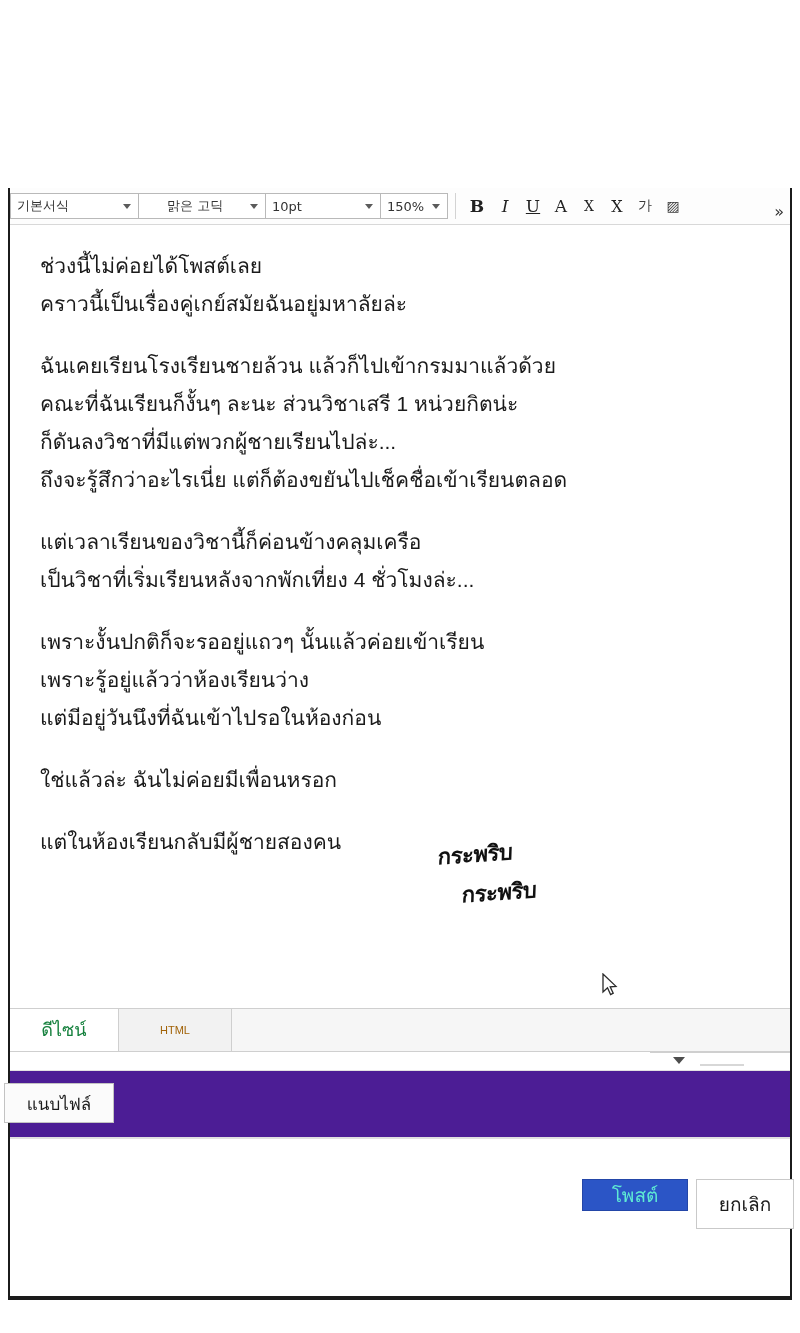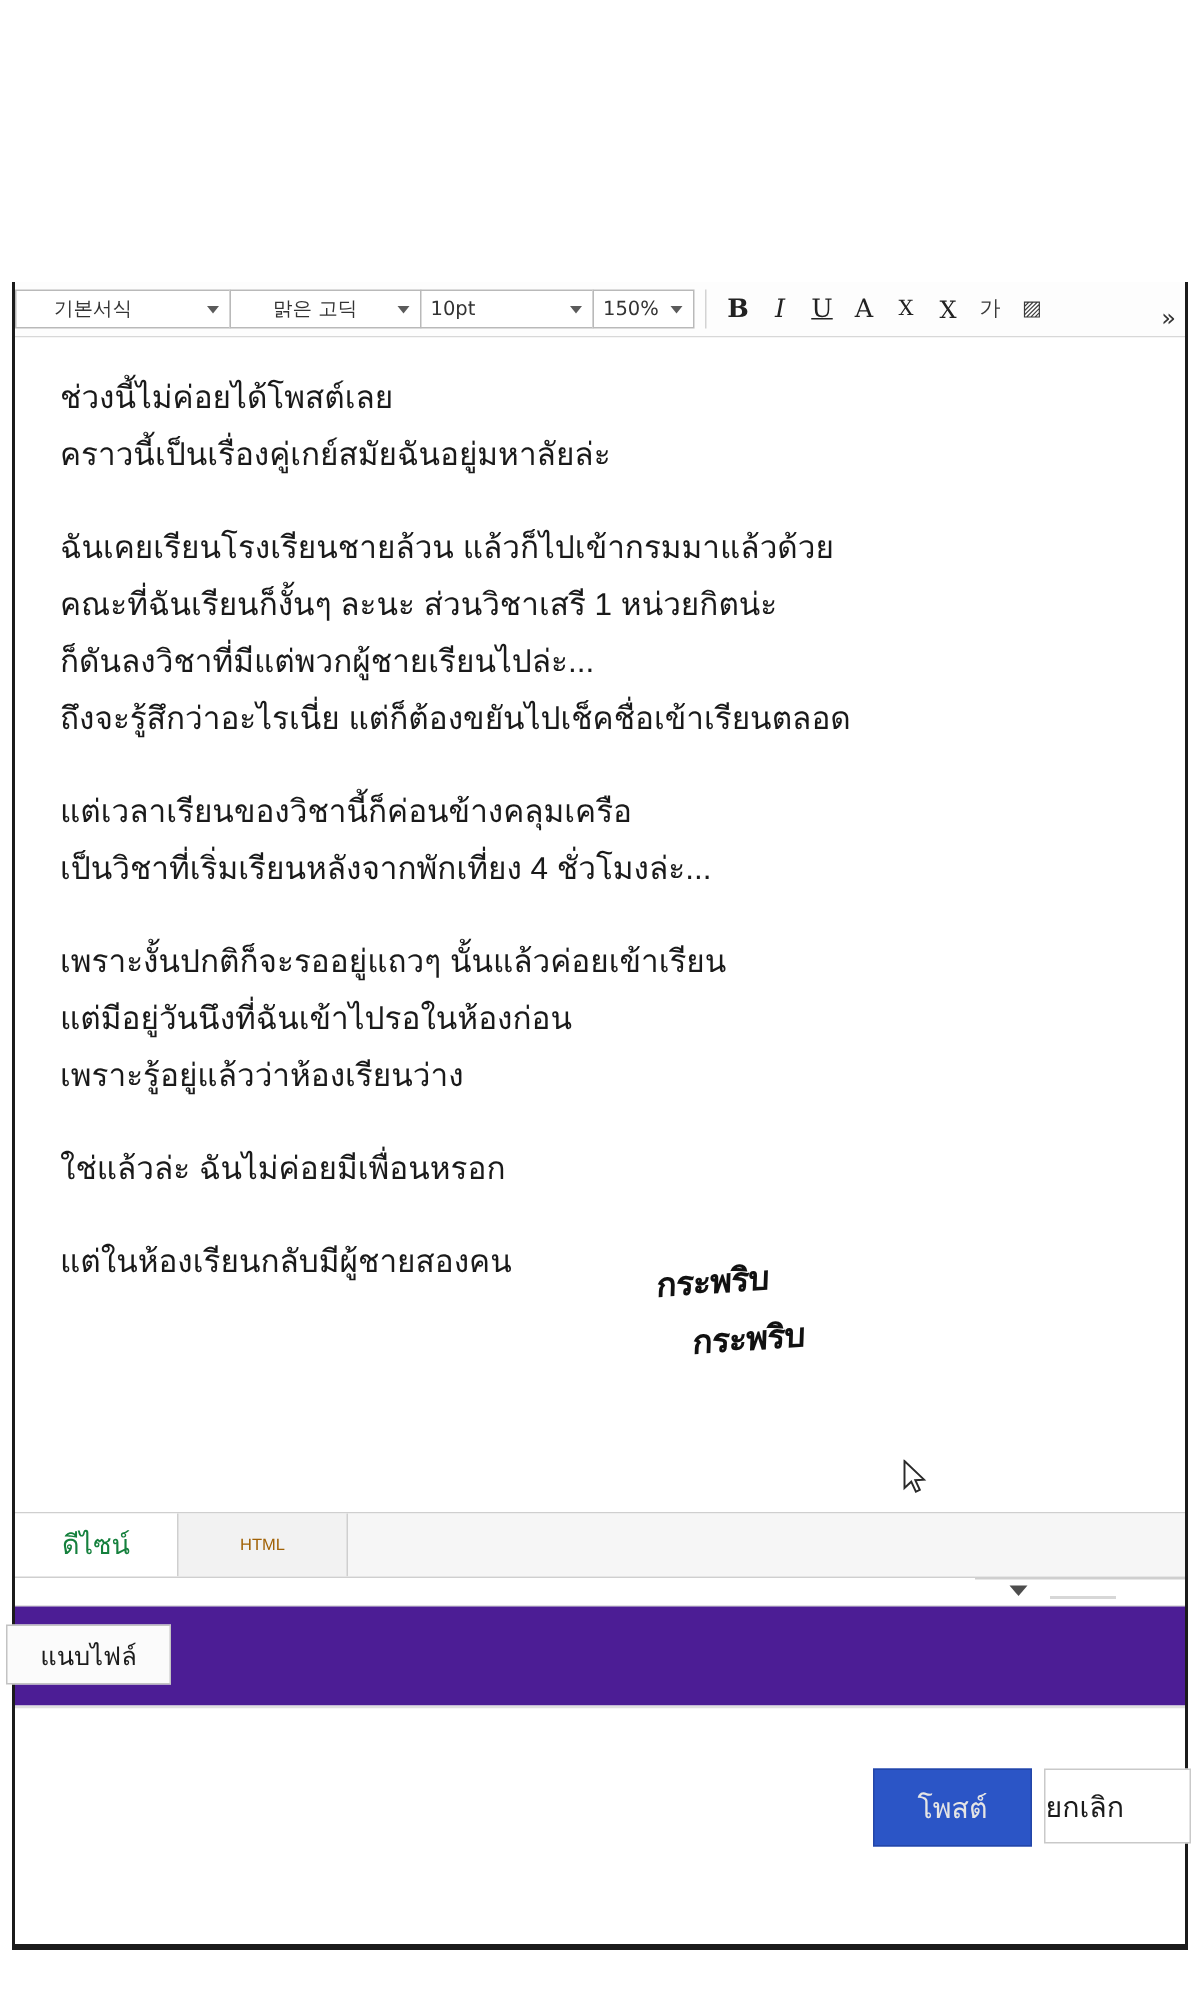--- a/index.html
+++ b/index.html
@@ -65,21 +65,21 @@
     font-family: "DejaVu Sans", sans-serif;
   }
   .combo .caret {
     margin-left: auto;
     margin-right: 7px;
     width: 0; height: 0;
     border-left: 4px solid transparent;
     border-right: 4px solid transparent;
     border-top: 5px solid #5b5b5b;
   }
-  .combo.w1 { width: 144px; padding-left: 19px; }
+  .combo.w1 { width: 129px; }
   .combo.w2 { width: 128px; padding-left: 22px; }
   .combo.w3 { width: 116px; }
   .combo.w4 { width: 68px; }
 
   .tb-sep {
     width: 1px;
     height: 26px;
     background: #d3d3d3;
     margin: 0 8px;
   }
@@ -255,41 +255,42 @@
   .footer-bar {
     position: relative;
     height: 146px;
     background: #ffffff;
   }
   .btn-post {
     position: absolute;
     left: 572px;
     top: 40px;
     width: 106px;
-    height: 52px;
+    height: 32px;
     background: #2b55c6;
     border: 1px solid #2346a8;
     display: flex;
     align-items: center;
     justify-content: center;
-    color: #e5e5e5;
+    color: #5eead4;
     font-family: "Liberation Sans", sans-serif;
     font-size: 19px;
     box-sizing: border-box;
   }
   .btn-cancel {
     position: absolute;
     left: 686px;
     top: 40px;
     width: 98px;
     height: 50px;
     background: #ffffff;
     border: 1px solid #c9c9c9;
     display: flex;
     align-items: center;
+    justify-content: center;
     color: #1b1b1b;
     font-family: "Liberation Sans", sans-serif;
     font-size: 19px;
     box-sizing: border-box;
   }
 
   
   .bottom-bar {
     position: absolute;
     left: 8px;
@@ -357,22 +358,22 @@
     <div class="doc-blank"></div>
     <div class="doc-line">ฉันเคยเรียนโรงเรียนชายล้วน แล้วก็ไปเข้ากรมมาแล้วด้วย</div>
     <div class="doc-line">คณะที่ฉันเรียนก็งั้นๆ ละนะ ส่วนวิชาเสรี 1 หน่วยกิตน่ะ</div>
     <div class="doc-line">ก็ดันลงวิชาที่มีแต่พวกผู้ชายเรียนไปล่ะ...</div>
     <div class="doc-line">ถึงจะรู้สึกว่าอะไรเนี่ย แต่ก็ต้องขยันไปเช็คชื่อเข้าเรียนตลอด</div>
     <div class="doc-blank"></div>
     <div class="doc-line">แต่เวลาเรียนของวิชานี้ก็ค่อนข้างคลุมเครือ</div>
     <div class="doc-line">เป็นวิชาที่เริ่มเรียนหลังจากพักเที่ยง 4 ชั่วโมงล่ะ...</div>
     <div class="doc-blank"></div>
     <div class="doc-line">เพราะงั้นปกติก็จะรออยู่แถวๆ นั้นแล้วค่อยเข้าเรียน</div>
+    <div class="doc-line">เพราะรู้อยู่แล้วว่าห้องเรียนว่าง</div>
     <div class="doc-line">แต่มีอยู่วันนึงที่ฉันเข้าไปรอในห้องก่อน</div>
-    <div class="doc-line">เพราะรู้อยู่แล้วว่าห้องเรียนว่าง</div>
     <div class="doc-blank"></div>
     <div class="doc-line">ใช่แล้วล่ะ ฉันไม่ค่อยมีเพื่อนหรอก</div>
     <div class="doc-blank"></div>
     <div class="doc-line">แต่ในห้องเรียนกลับมีผู้ชายสองคน</div>
 
     <div class="handwriting hw1">กระพริบ</div>
     <div class="handwriting hw2">กระพริบ</div>
 
     <div class="cursor">
       <svg width="16" height="24" viewBox="0 0 16 24">

